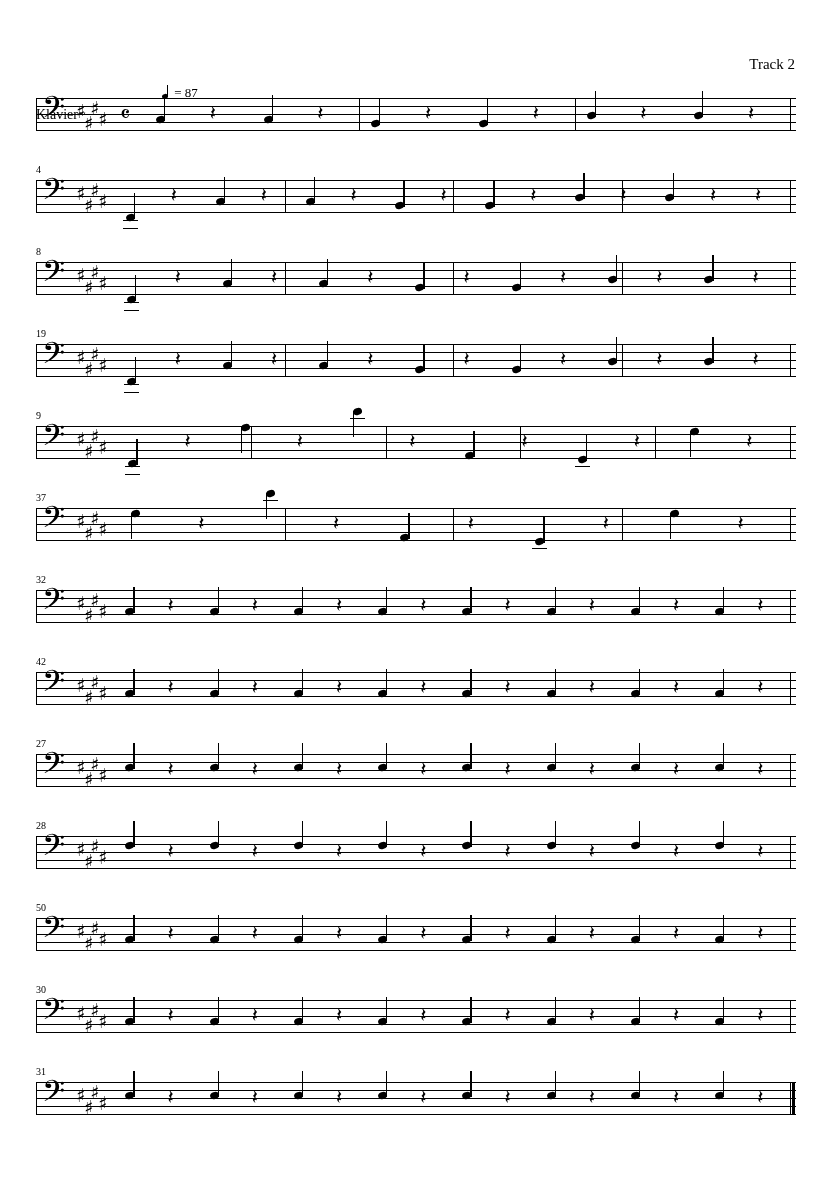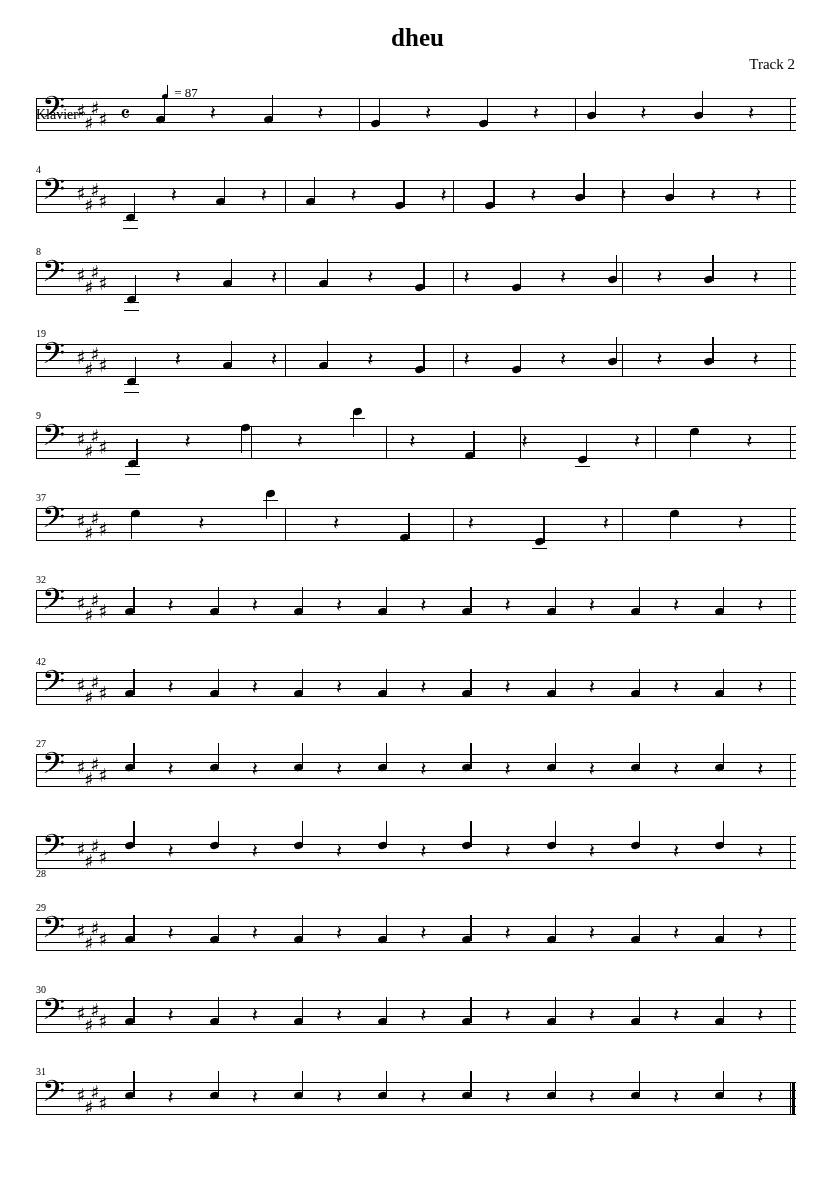--- a/index.html
+++ b/index.html
@@ -203,21 +203,20 @@
     font-size: 20px;
     line-height: 20px;
     font-family: "DejaVu Sans", sans-serif;
   }
 </style>
 </head>
 <body>
 
 <div class="page">
 
-  <div class="title">dheu</div>
   <div class="track-label">Track 2</div>
 
   <div class="instrument">Klavier~</div>
 
   <div class="tempo">
     <span class="notehead"></span>
     <span>= 87</span>
   </div>
 
   <div id="systems-host">
@@ -734,21 +733,21 @@
         <div class="barline" style="left: 0px;"></div>
       </div>
       <div class="system" style="top: 836px;">
         <div class="staff">
           <div class="line l0"></div>
           <div class="line l1"></div>
           <div class="line l2"></div>
           <div class="line l3"></div>
           <div class="line l4"></div>
         </div>
-        <div class="measure-num" style="left: 0px; margin-top: 48px;">28</div>
+        <div class="measure-num" style="left: 0px;">28</div>
         <div class="clef">𝄢</div>
         <div class="keysig">
           <span class="sharp" style="left: 0px; top: 4px;">♯</span>
           <span class="sharp" style="left: 8px; top: 16px;">♯</span>
           <span class="sharp" style="left: 14px; top: 1px;">♯</span>
           <span class="sharp" style="left: 22px; top: 12px;">♯</span>
         </div>
         <div class="note" style="left: 89.2675px; top: 6px;">
           <div class="head"></div>
           <div class="stem up"></div>
@@ -793,21 +792,21 @@
         <div class="barline" style="left: 0px;"></div>
       </div>
       <div class="system" style="top: 918px;">
         <div class="staff">
           <div class="line l0"></div>
           <div class="line l1"></div>
           <div class="line l2"></div>
           <div class="line l3"></div>
           <div class="line l4"></div>
         </div>
-        <div class="measure-num" style="left: 0px;">29</div>
+        <div class="measure-num" style="left: 0px;">50</div>
         <div class="clef">𝄢</div>
         <div class="keysig">
           <span class="sharp" style="left: 0px; top: 4px;">♯</span>
           <span class="sharp" style="left: 8px; top: 16px;">♯</span>
           <span class="sharp" style="left: 14px; top: 1px;">♯</span>
           <span class="sharp" style="left: 22px; top: 12px;">♯</span>
         </div>
         <div class="note" style="left: 89.2675px; top: 18px;">
           <div class="head"></div>
           <div class="stem up"></div>

